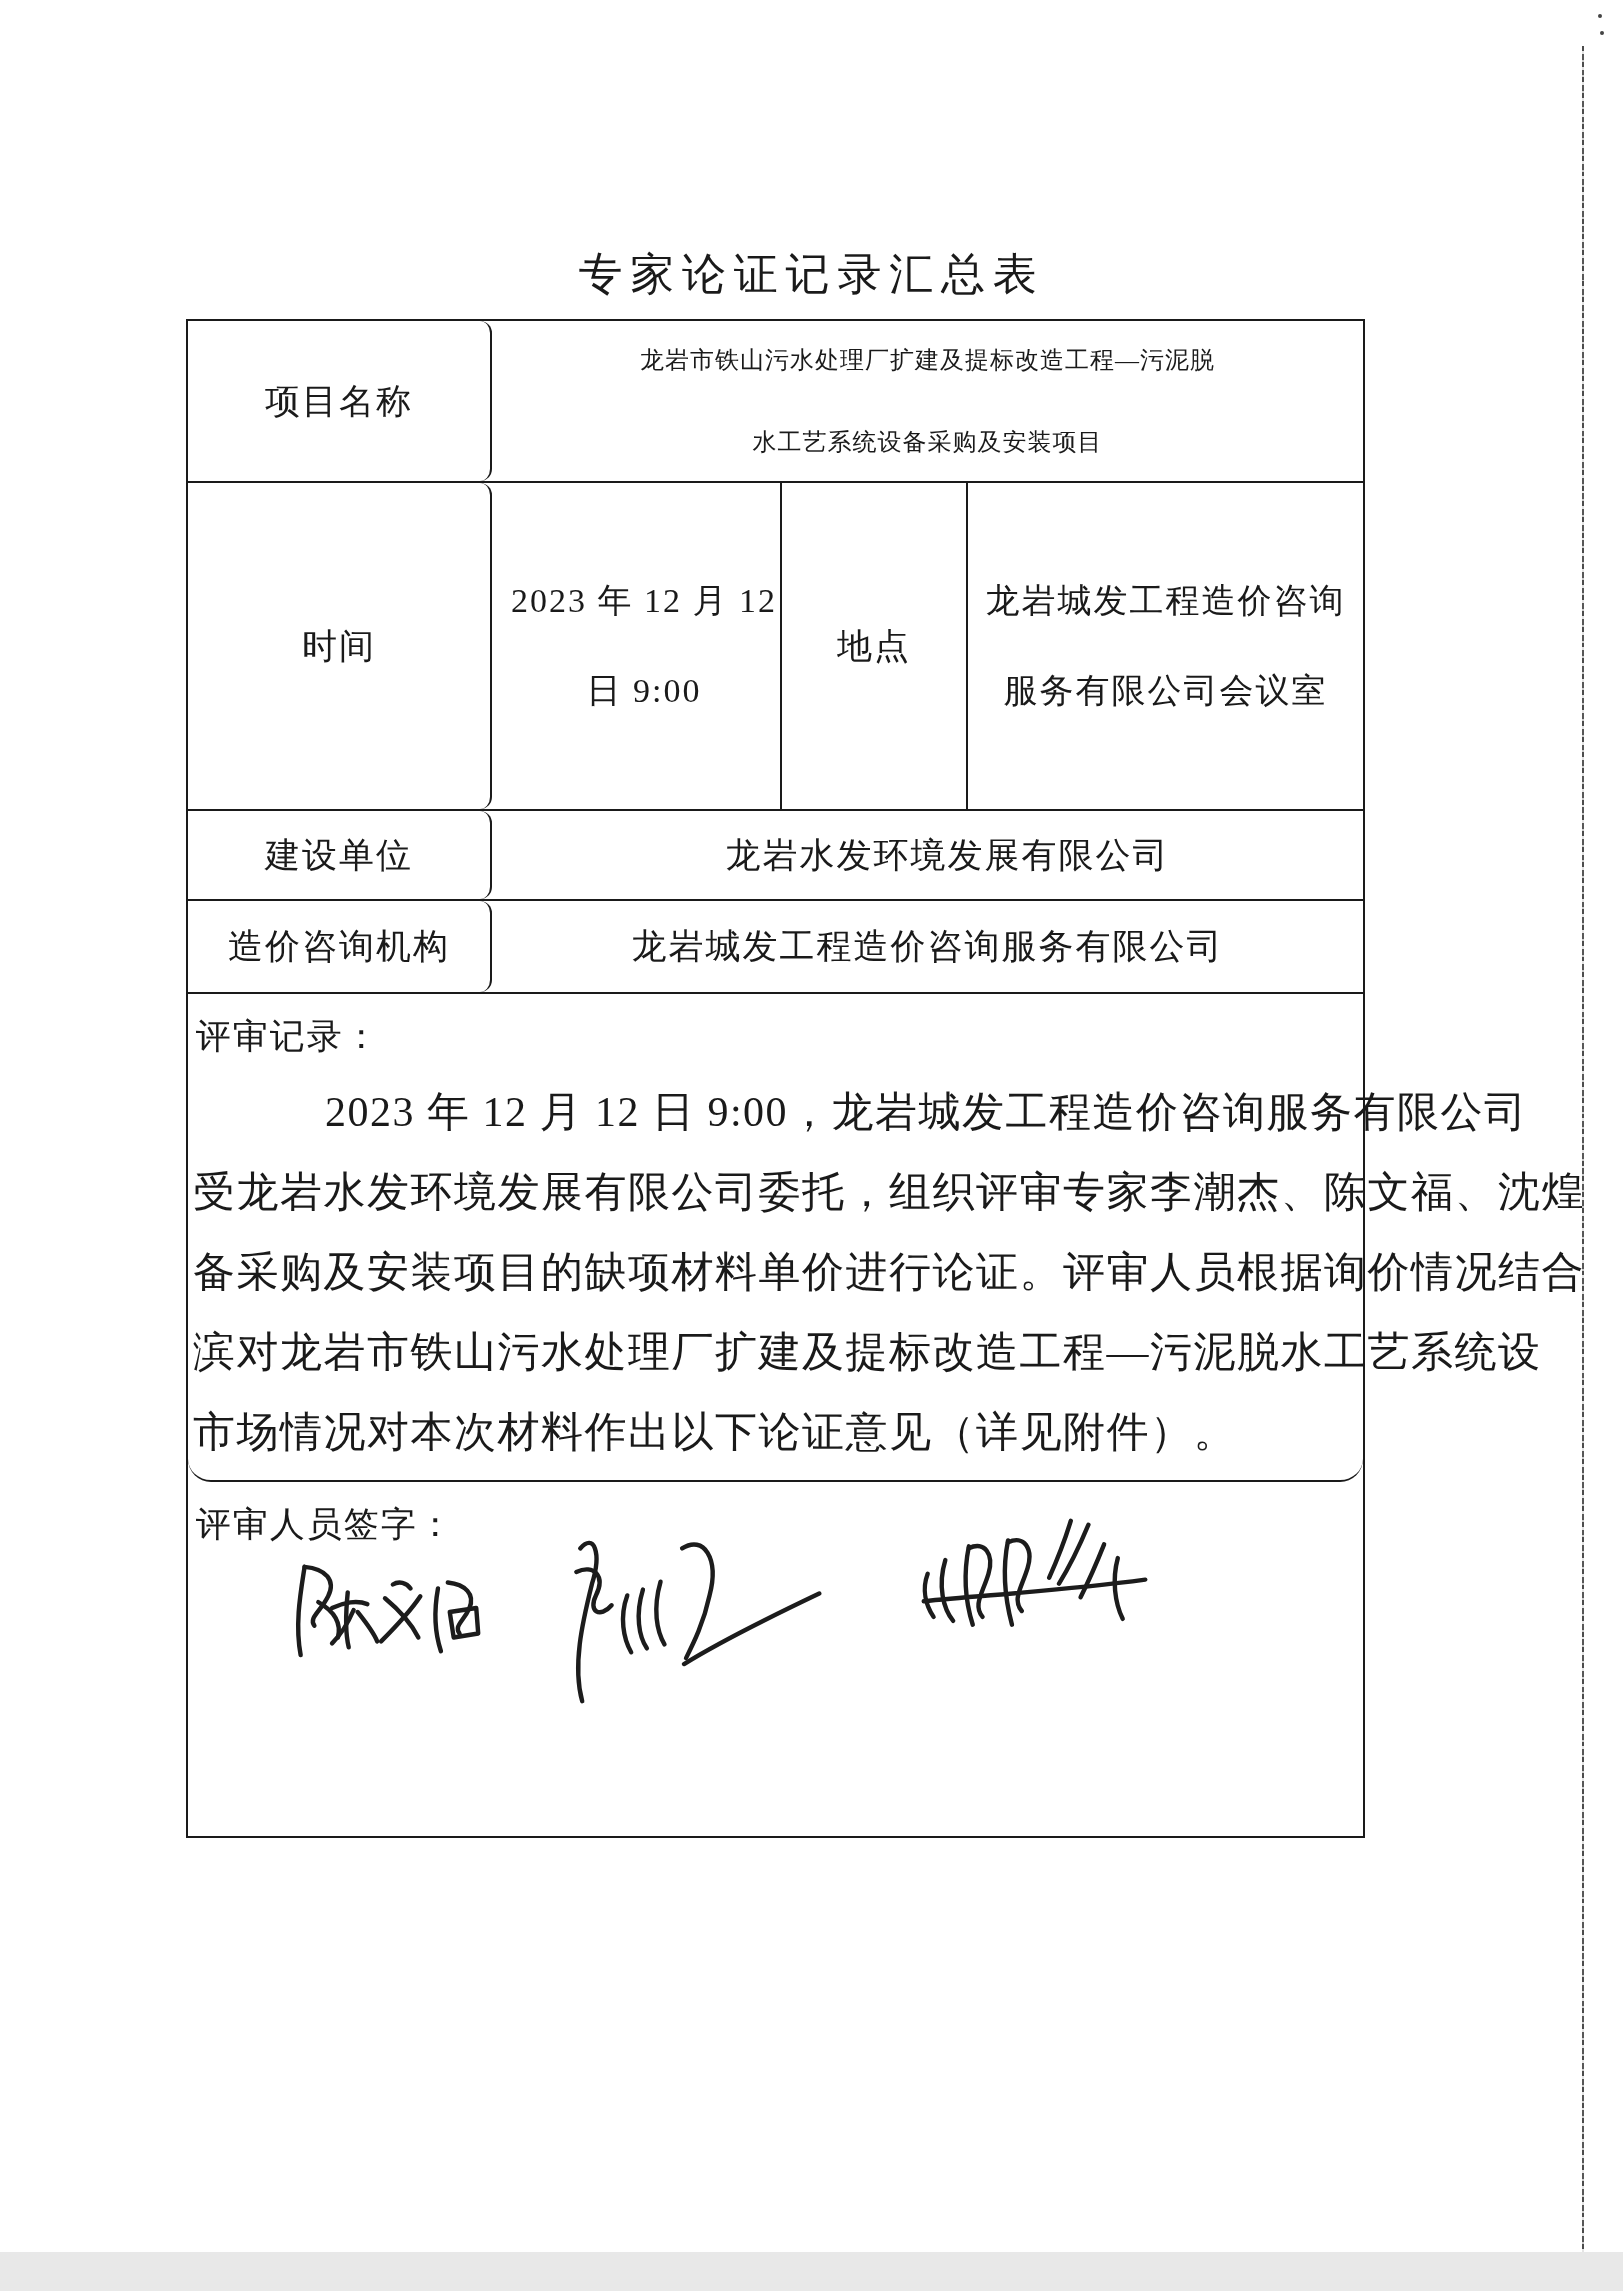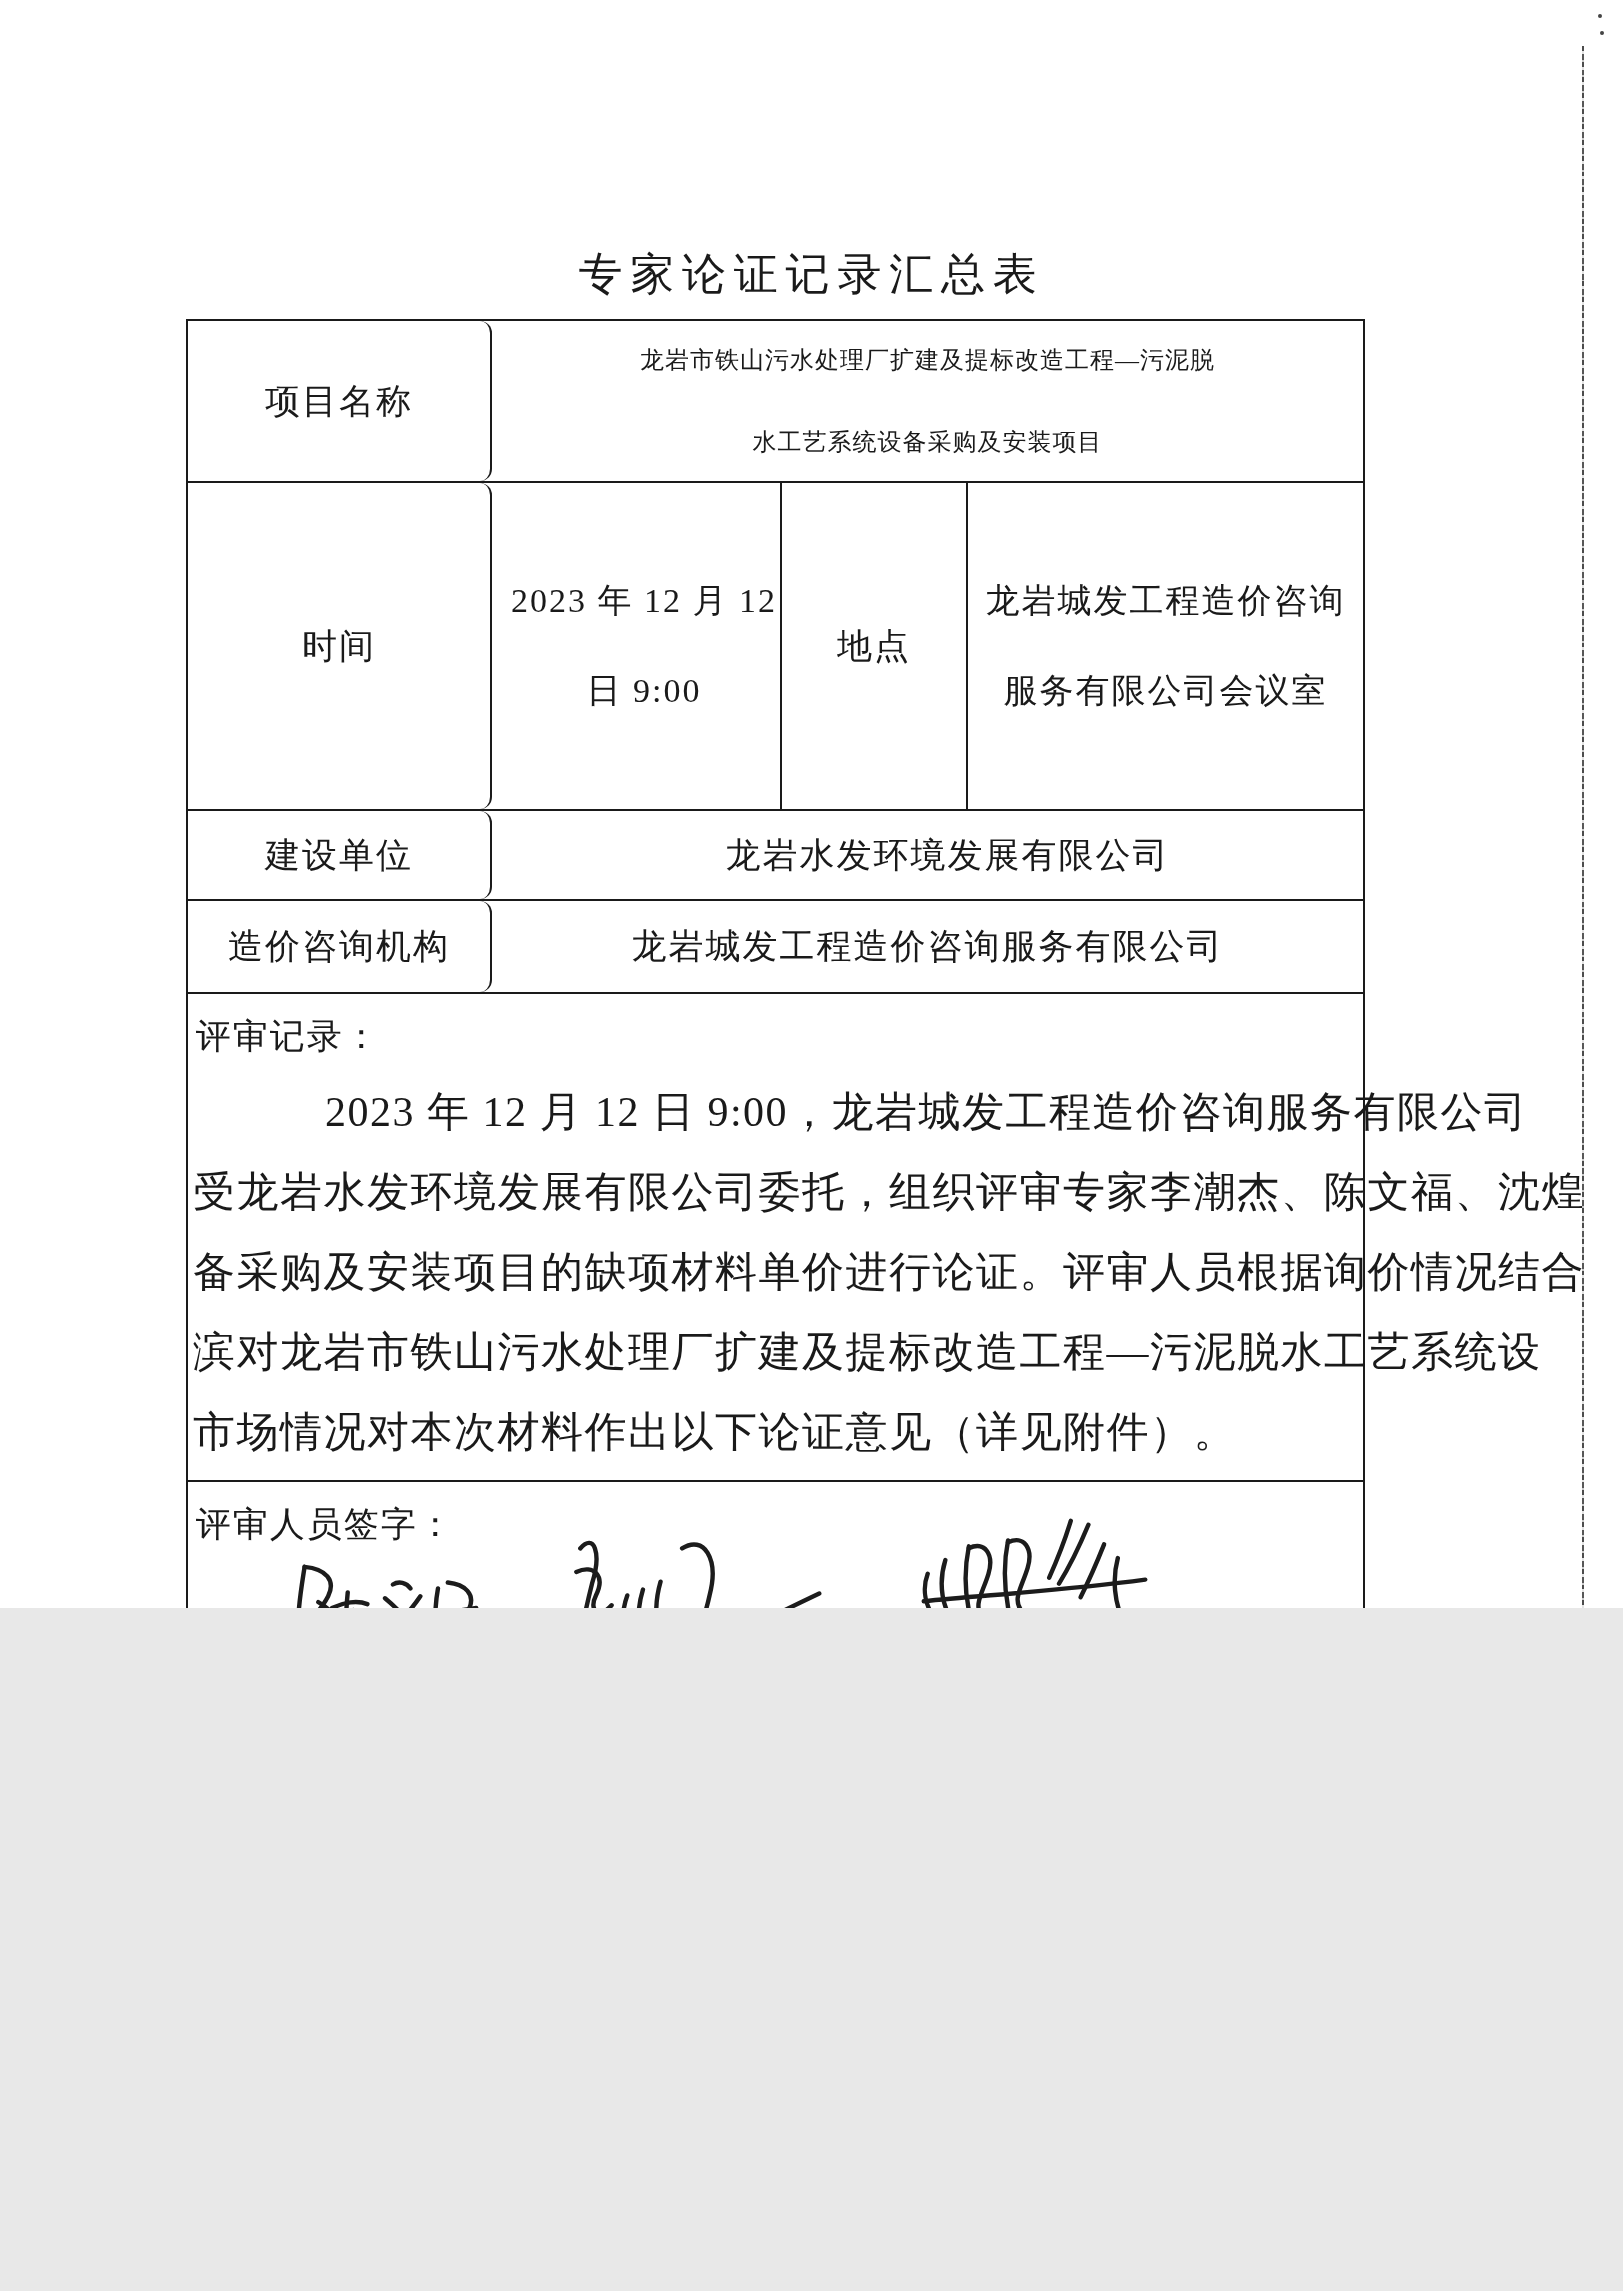--- a/index.html
+++ b/index.html
@@ -3,21 +3,21 @@
 <meta charset="utf-8">
 <style>
   html, body {
     margin: 0;
     padding: 0;
     background: #e8e8e8;
   }
   .page {
     position: relative;
     width: 1623px;
-    height: 1608px;
+    height: 2252px;
     background: #ffffff;
     font-family: "Liberation Serif", "DejaVu Serif", serif;
     color: #1a1a1a;
     overflow: hidden;
   }
   .doc-title {
     position: absolute;
     top: 245px;
     left: 0;
     width: 1623px;
@@ -54,21 +54,21 @@
   }
   .t-cell:last-child { border-right: none; }
   .w-label { width: 304px; flex: none; border-radius: 12px; }
   .w-time  { width: 274px; flex: none; margin-left: 16px; }
   .w-place { width: 186px; flex: none; }
   .grow { flex: 1 1 auto; }
   .h-r1 { height: 162px; }
   .h-r2 { height: 328px; }
   .h-r3 { height: 90px; gap: 40px;  }
   .h-r4 { height: 93px; justify-content: space-between;  }
-  .h-r5 { height: 488px; }
+  .h-r5 { height: 488px; border-radius: 23px; }
   .h-r6 { height: 354px; }
   .two-line { display: block; }
   .two-line > div { line-height: 82px; font-size: 24px; letter-spacing: 1px; white-space: nowrap; }
   .time-lines > div, .place-lines > div { line-height: 90px; font-size: 34px; letter-spacing: 2px; white-space: nowrap; }
   .block-cell {
     display: block;
     text-align: left;
     position: relative;
     padding: 0;
   }

